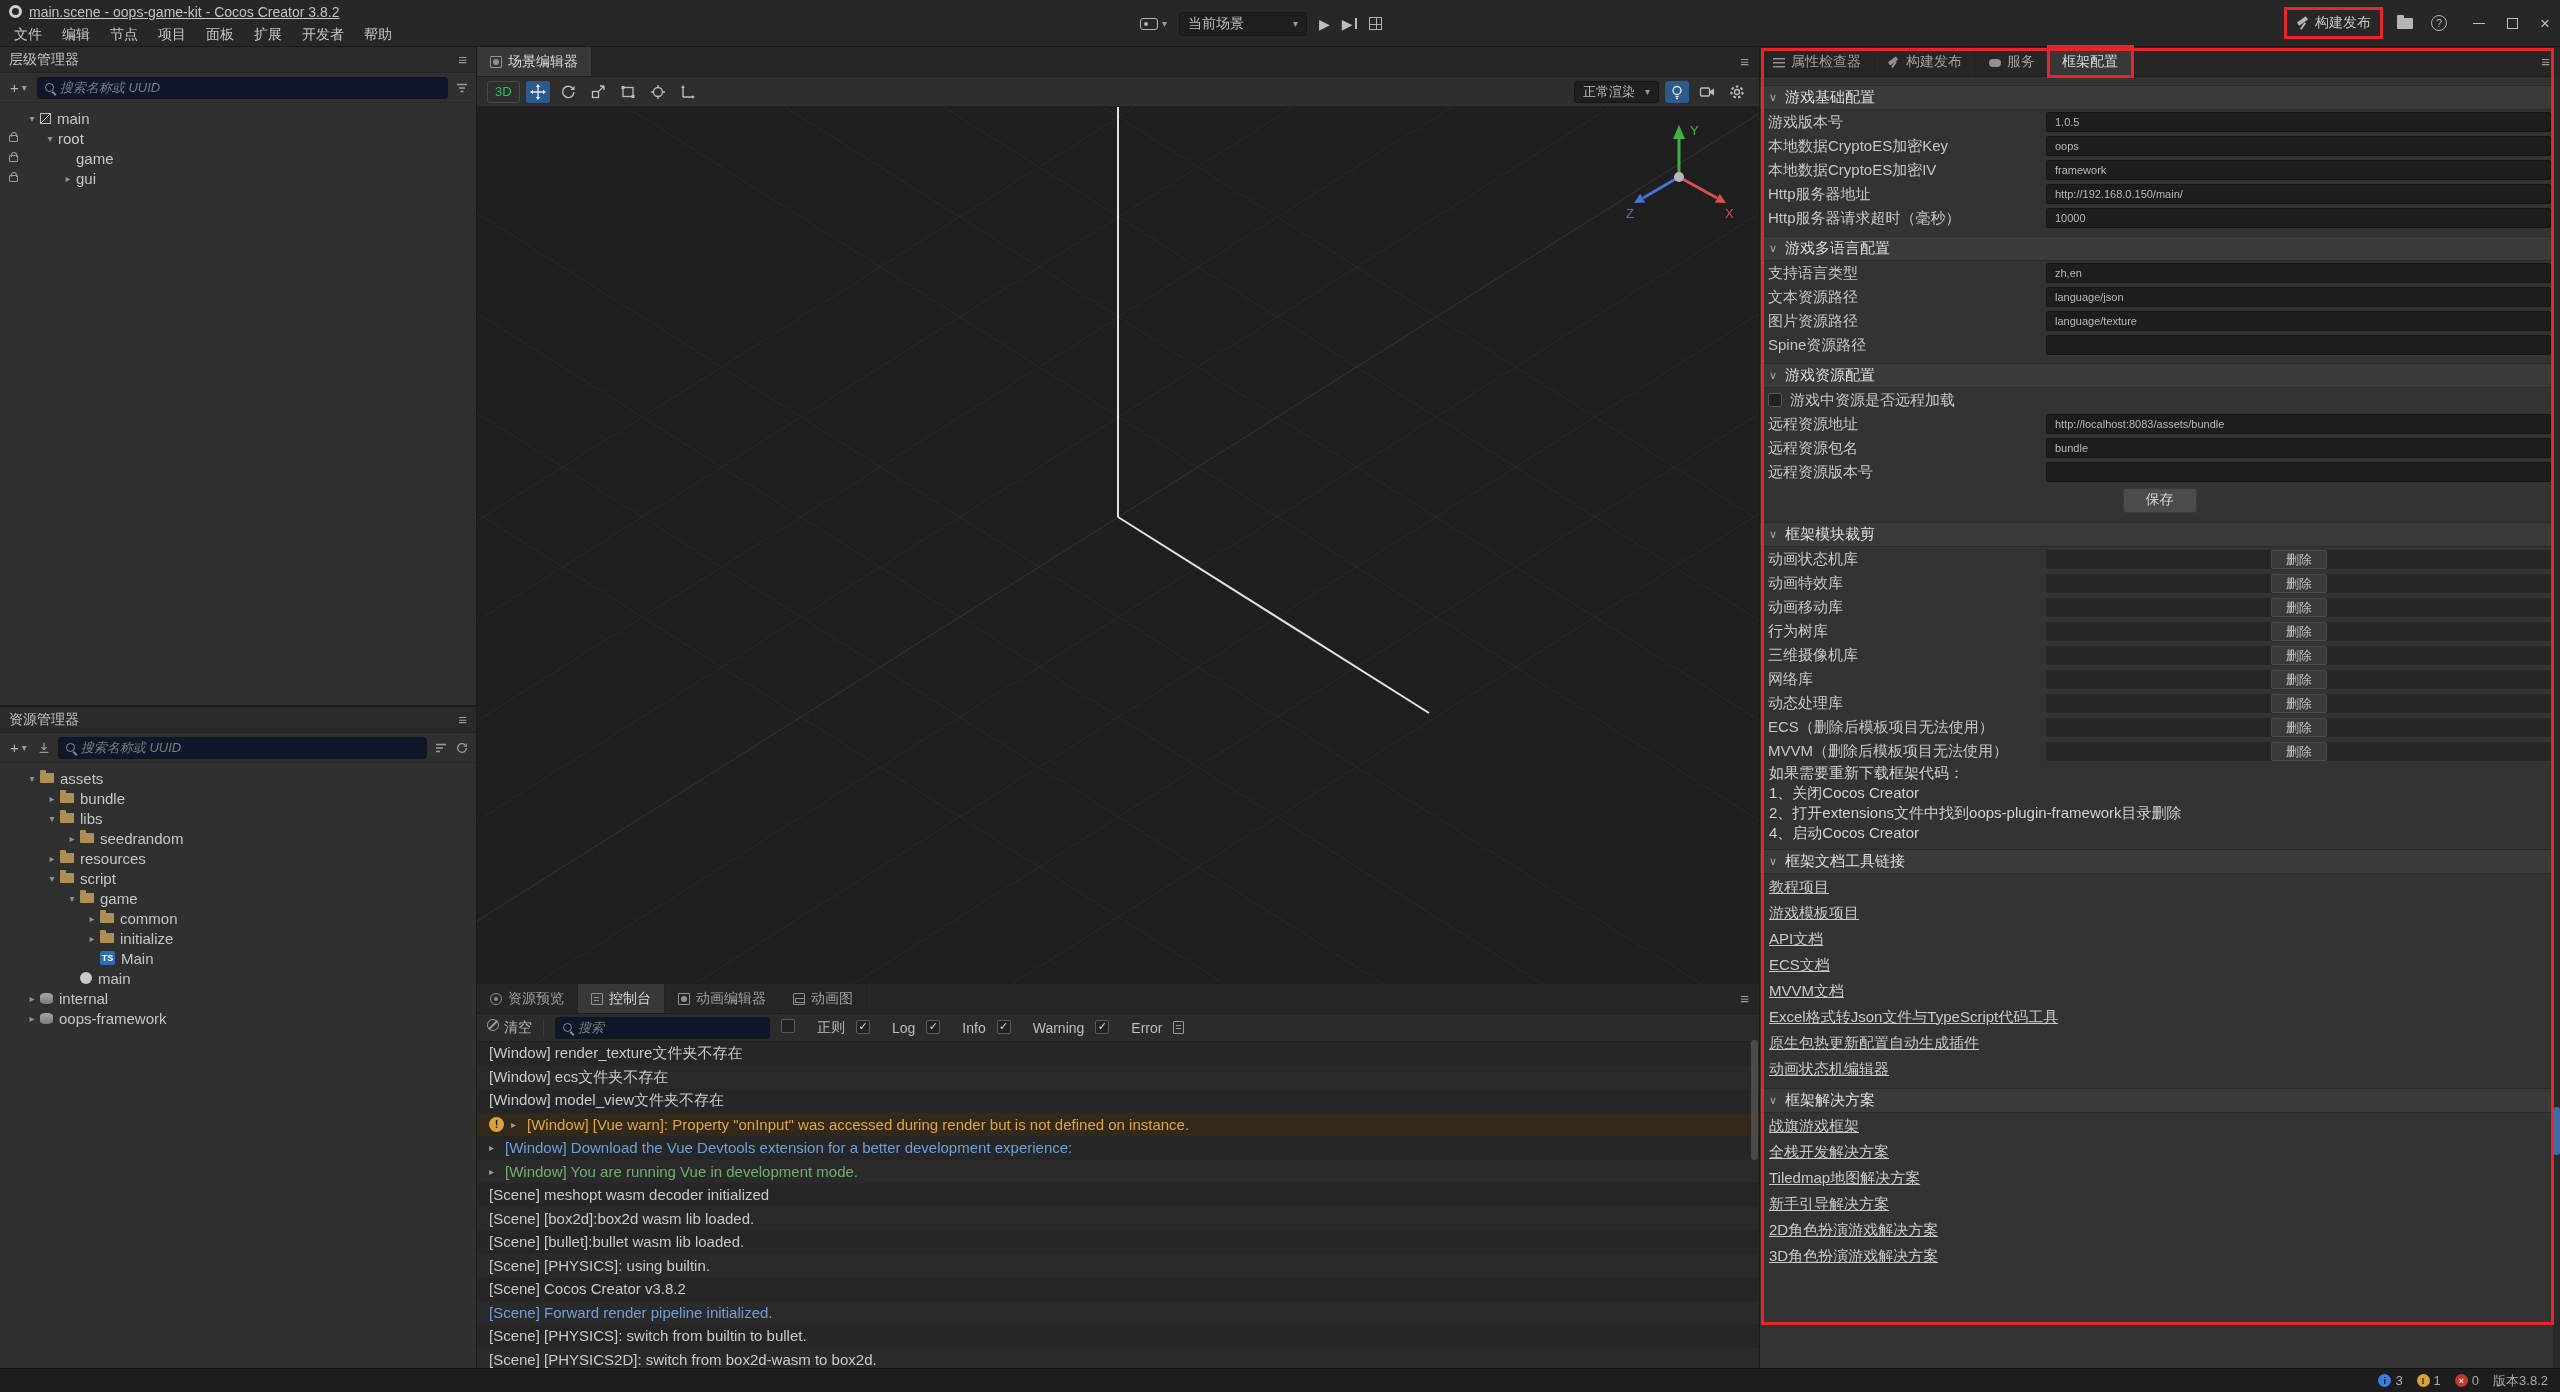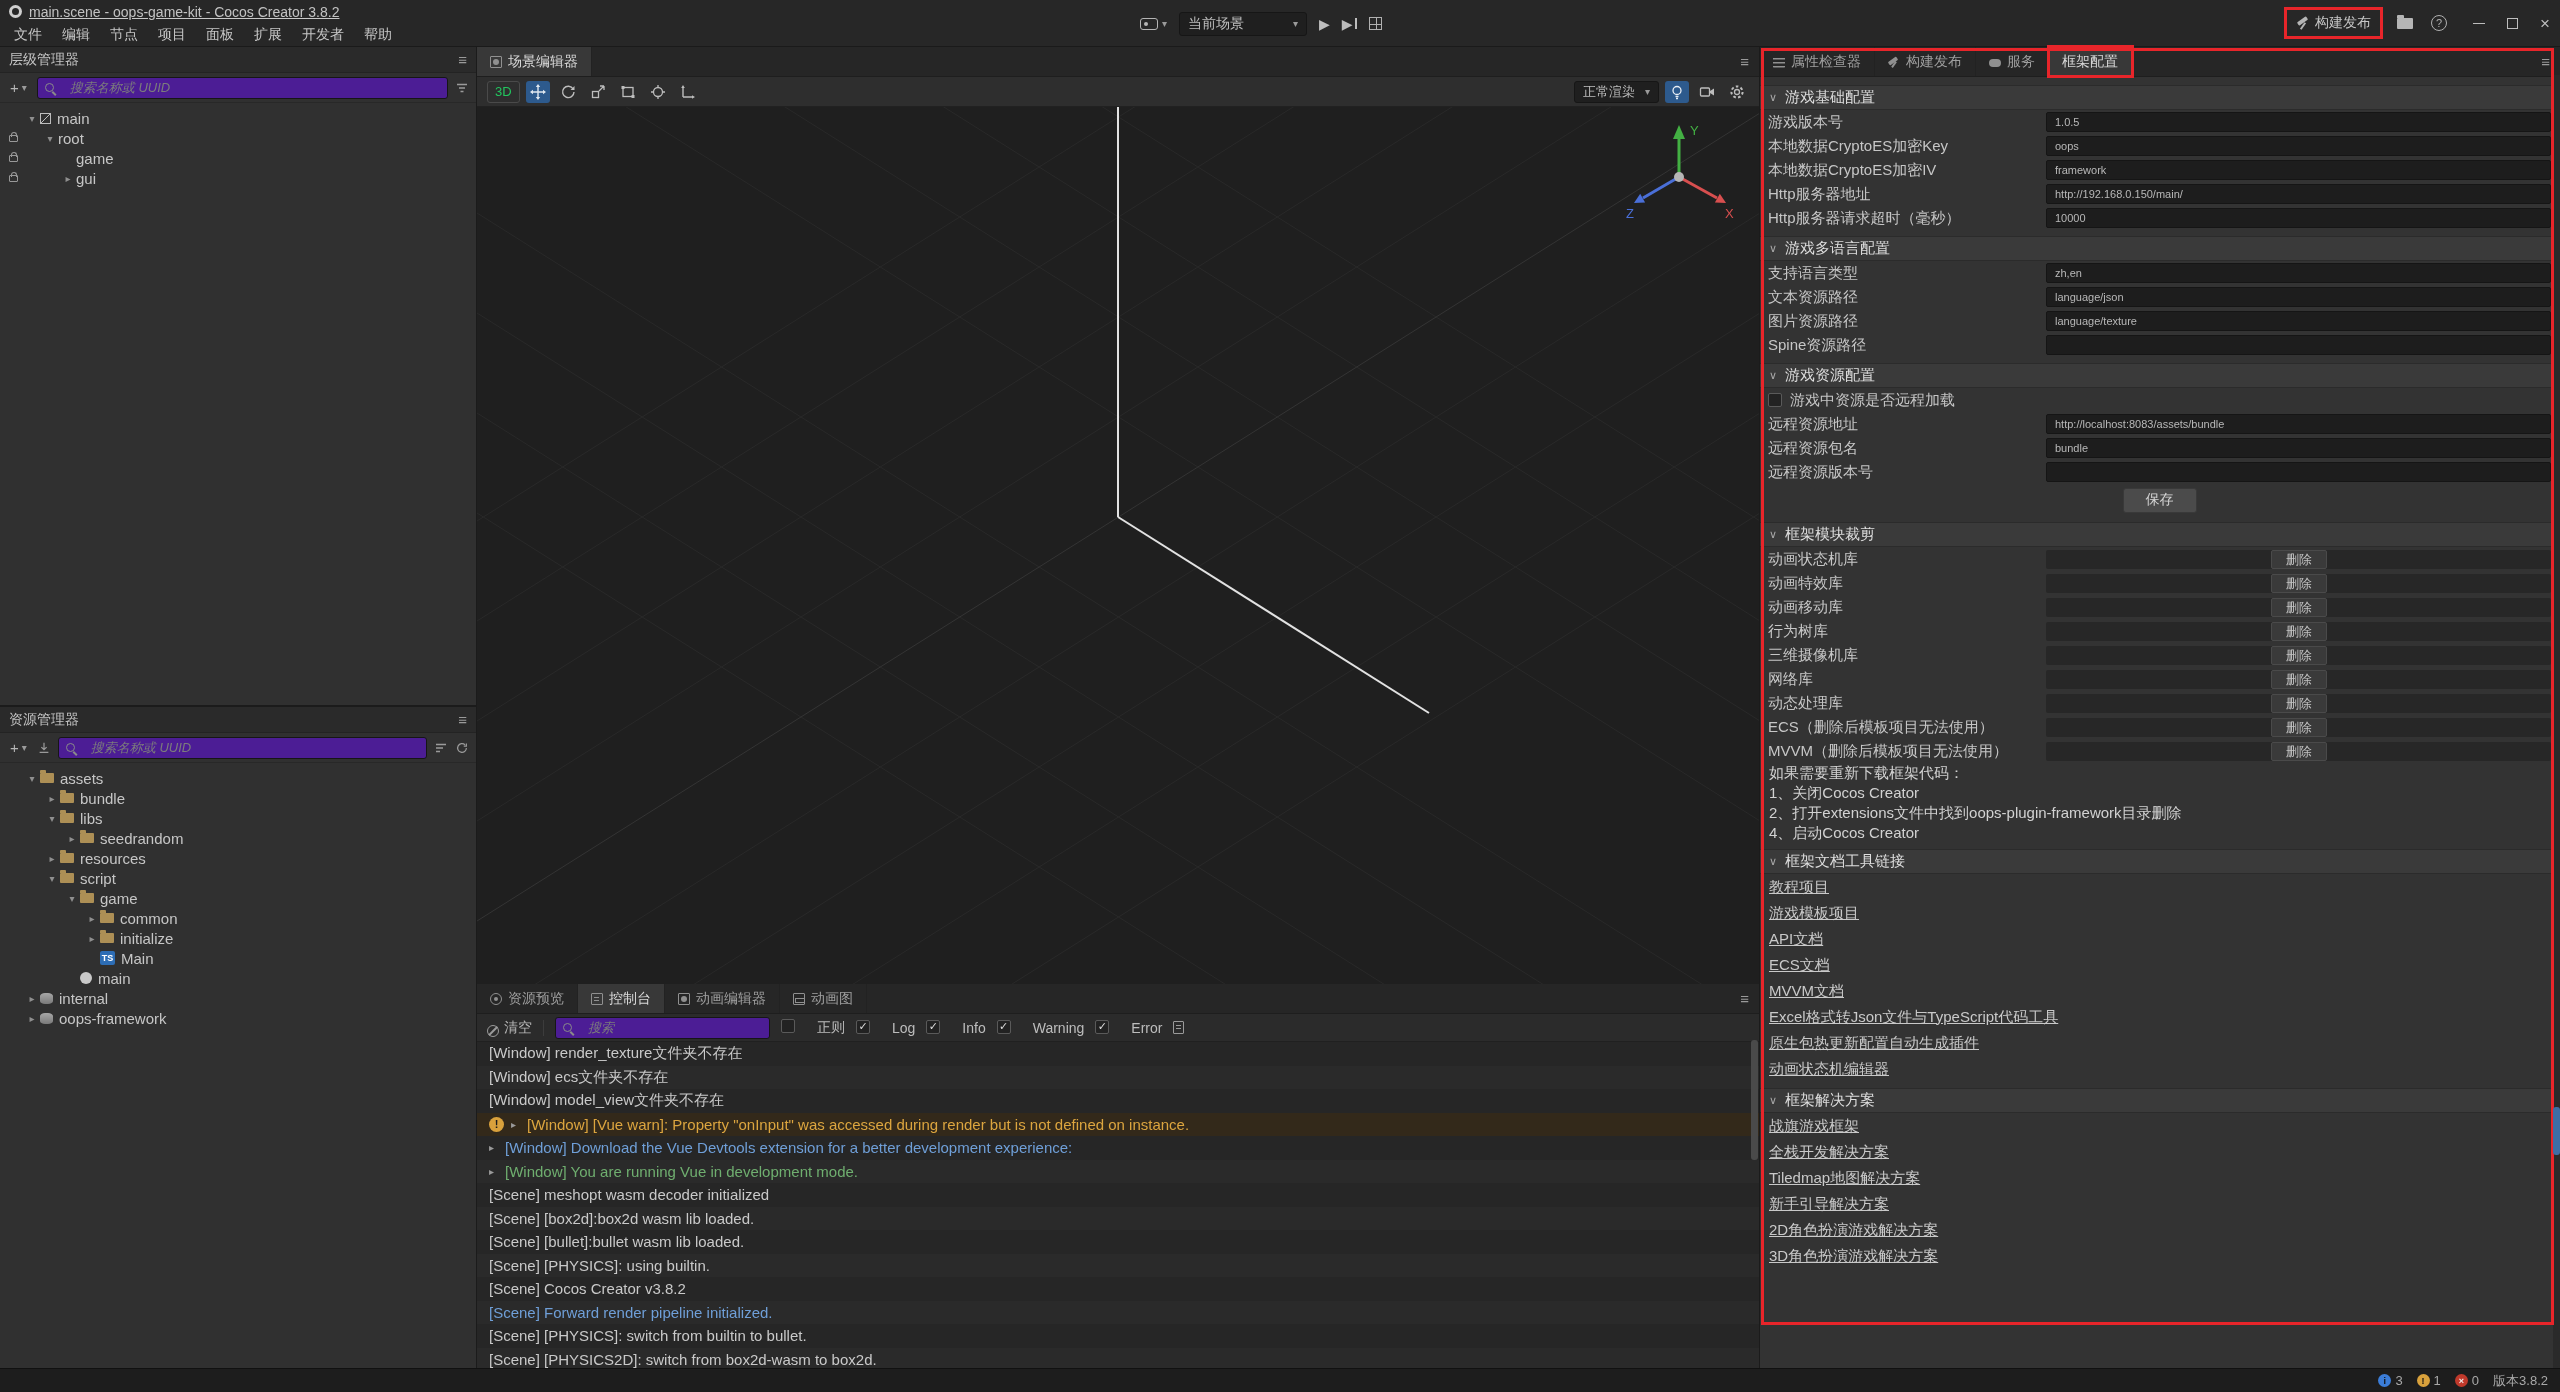--- a/index.html
+++ b/index.html
@@ -47,21 +47,21 @@
   .left-col{width:477px;flex:none;display:flex;flex-direction:column;background:#303030;border-right:1px solid #1b1b1b;}
   .center-col{flex:1;min-width:0;display:flex;flex-direction:column;border-right:1px solid #1b1b1b;}
   .right-col{width:800px;flex:none;display:flex;flex-direction:column;background:#333;position:relative;}
 
   
   .panel-header{height:26px;flex:none;display:flex;align-items:center;background:#2a2a2a;border-bottom:1px solid #232323;padding:0 9px;color:#c4c4c4;font-size:14px;}
   .panel-header .spacer{flex:1;}
   .hamburger{color:#9a9a9a;font-size:15px;}
   .toolbar-row{height:30px;flex:none;display:flex;align-items:center;gap:7px;padding:0 7px;border-bottom:1px solid #282828;}
   .add-btn{display:flex;align-items:center;gap:3px;color:#b5b5b5;font-size:15px;padding:0 3px;}
-  .search-box{flex:1;height:22px;background:#4c1d95;border:1px solid #161616;border-radius:3px;display:flex;align-items:center;gap:16px;padding:0 7px;}
+  .search-box{flex:1;height:22px;background:#0f172a;border:1px solid #161616;border-radius:3px;display:flex;align-items:center;gap:6px;padding:0 7px;}
   .search-box input{flex:1;background:transparent;border:none;outline:none;color:#a8a8a8;font-size:13px;font-family:inherit;}
   .search-box input::placeholder{color:#7c7c7c;font-style:italic;}
   .magnifier{width:9px;height:9px;border:1.5px solid #8a8a8a;border-radius:50%;position:relative;flex:none;}
   .magnifier::after{content:"";position:absolute;left:7px;top:7px;width:5px;height:1.5px;background:#8a8a8a;transform:rotate(45deg);transform-origin:0 0;}
   .tool-icon-sm{color:#9a9a9a;display:flex;align-items:center;}
 
   
   .panel-hierarchy{height:660px;flex:none;display:flex;flex-direction:column;border-bottom:2px solid #1b1b1b;}
   .panel-assets{flex:1;display:flex;flex-direction:column;}
   .tree{flex:1;overflow:hidden;padding-top:5px;position:relative;}
@@ -104,21 +104,21 @@
   .mode3d{padding:0 7px;border:1px solid #4a4a4a;color:#22c55e;}
   .scene-toolbar .spacer{flex:1;}
   .render-select{height:22px;background:#1f1f1f;border:1px solid #161616;border-radius:3px;display:flex;align-items:center;gap:10px;padding:0 8px;font-size:13px;color:#bdbdbd;}
 
   .viewport{flex:1;position:relative;background:#1f1f1f;overflow:hidden;}
   .gizmo{position:absolute;left:1145px;top:10px;width:115px;height:115px;}
 
   
   .console{height:384px;flex:none;display:flex;flex-direction:column;background:#262626;position:relative;}
   .console-toolbar{height:28px;flex:none;display:flex;align-items:center;gap:11px;background:#2b2b2b;border-bottom:1px solid #202020;padding:0 10px;}
-  .clear-btn{display:flex;align-items:flex-end;gap:5px;color:#b5b5b5;font-size:14px;}
+  .clear-btn{display:flex;align-items:flex-start;gap:5px;color:#b5b5b5;font-size:14px;}
   .ban-icon{width:12px;height:12px;border:1.5px solid #9a9a9a;border-radius:50%;position:relative;}
   .ban-icon::after{content:"";position:absolute;left:-1px;top:4.5px;width:12px;height:1.5px;background:#9a9a9a;transform:rotate(-45deg);}
   .vsep{width:1px;height:16px;background:#3c3c3c;}
   .console-search{width:215px;flex:none;}
   .filter-item{display:flex;align-items:flex-start;gap:22px;color:#bdbdbd;font-size:14px;}
   .checkbox{width:14px;height:14px;border:1px solid #5a5a5a;background:#222;border-radius:2px;display:inline-flex;align-items:center;justify-content:center;font-size:11px;color:#ddd;flex:none;}
   .doc-icon{width:11px;height:13px;border:1px solid #9a9a9a;border-radius:1px;position:relative;}
   .doc-icon::after{content:"";position:absolute;left:2px;top:3px;width:5px;height:1px;background:#9a9a9a;box-shadow:0 3px 0 #9a9a9a;}
   .logs{flex:1;overflow:hidden;font-size:15px;}
   .log-row{height:23.5px;display:flex;align-items:center;padding-left:12px;color:#c9c9c9;white-space:nowrap;}

